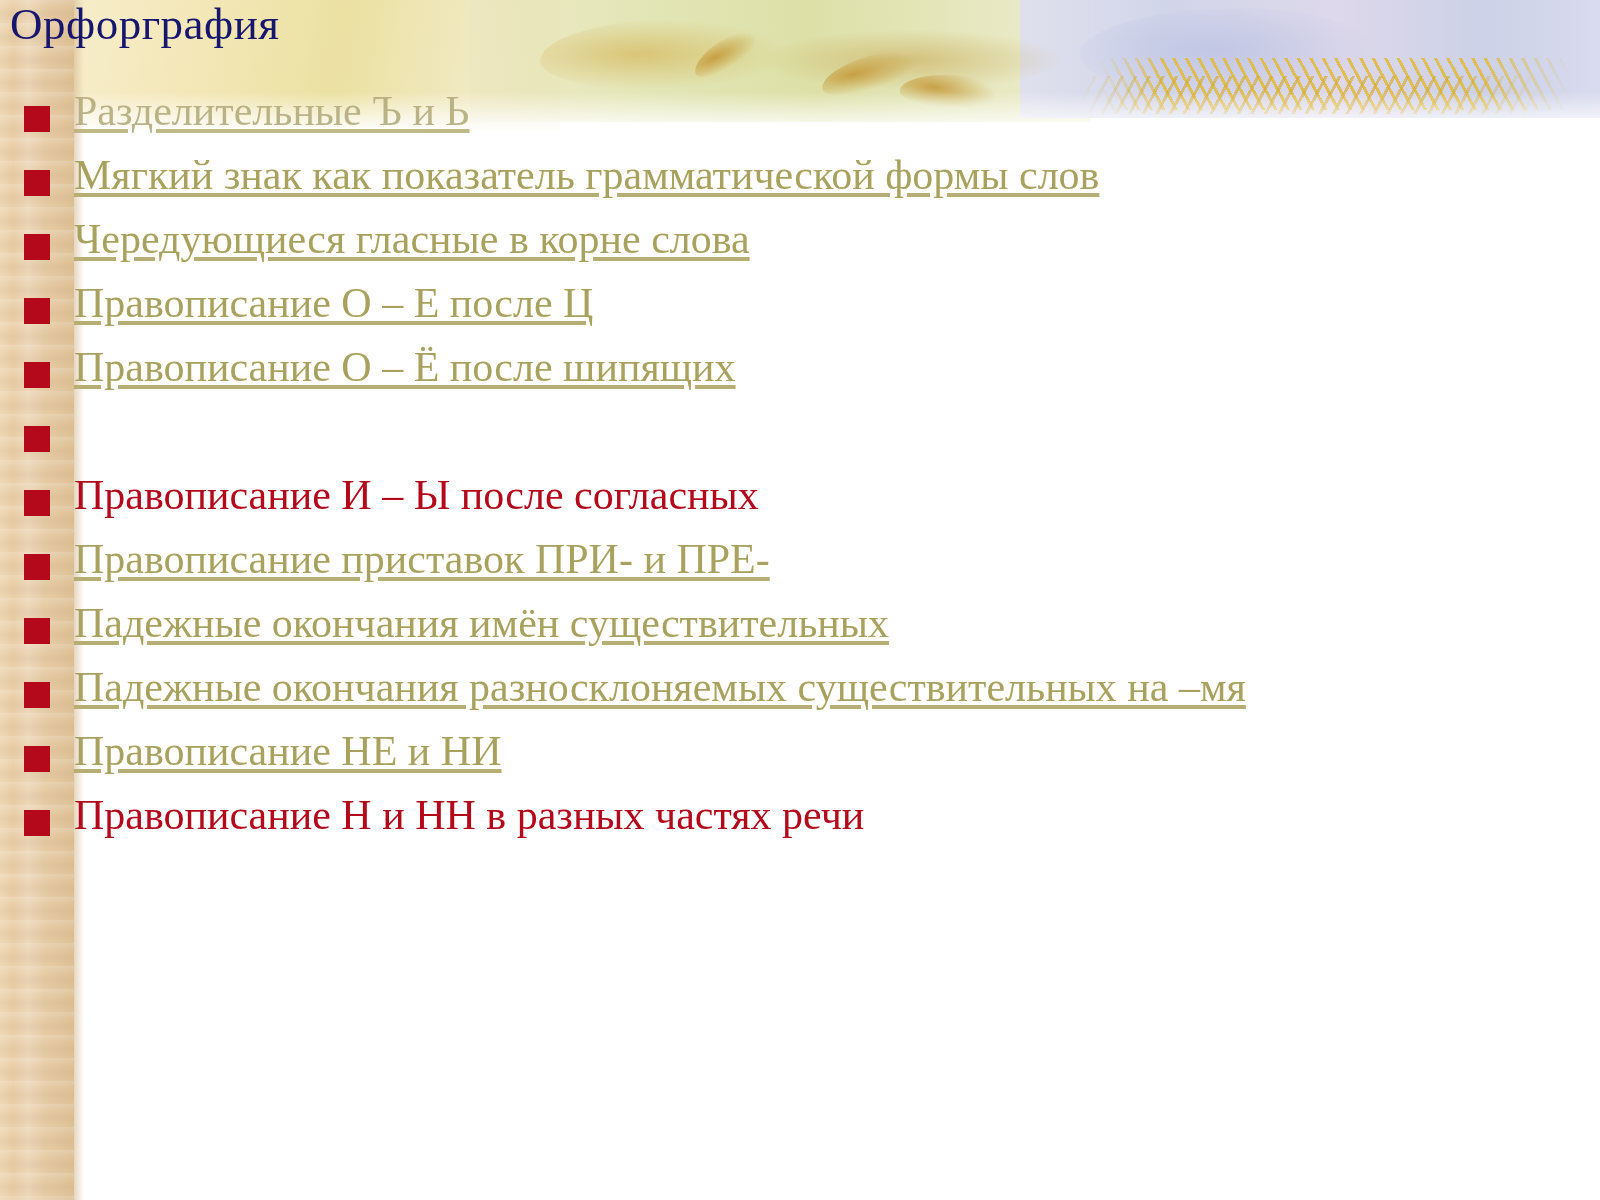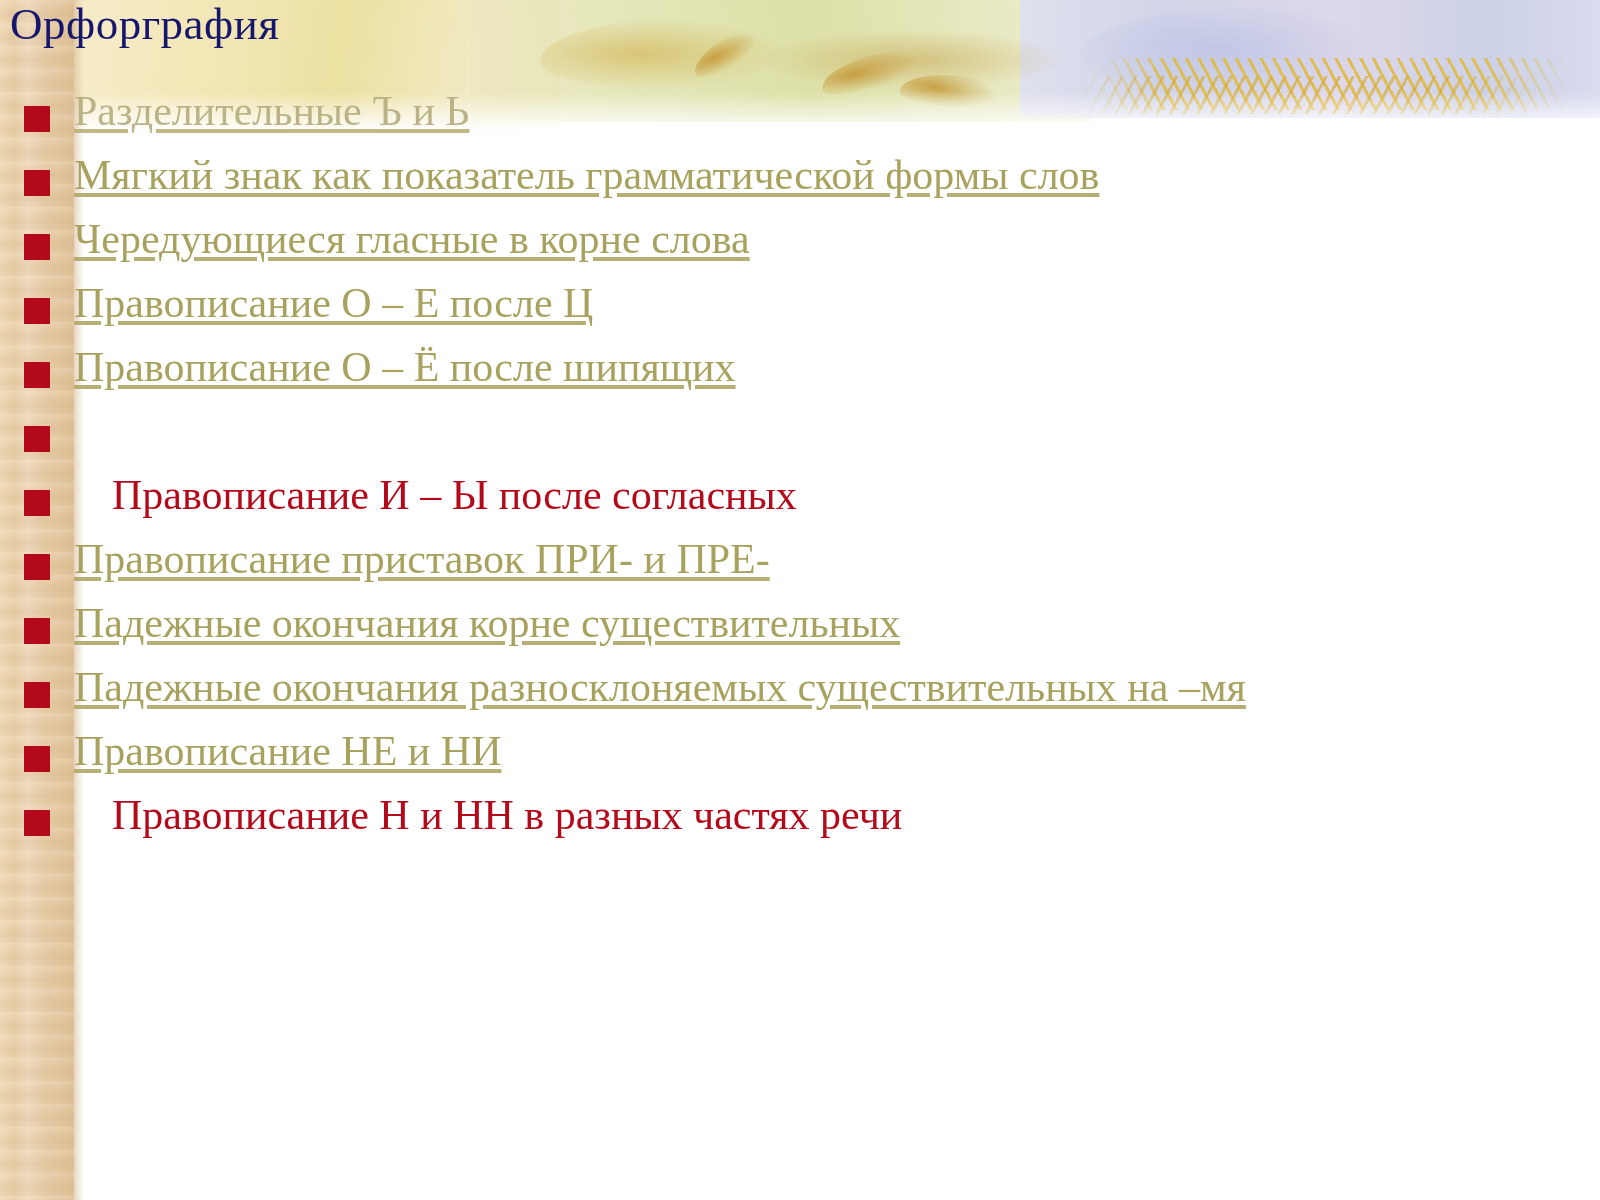--- a/index.html
+++ b/index.html
@@ -201,21 +201,20 @@
     color: #a8a25e;
     text-decoration: underline;
     text-decoration-color: #b6ae72;
     text-underline-offset: 4px;
     white-space: nowrap;
     overflow: visible;
   }
   .item.current .item-text {
     color: #b3091a;
     text-decoration: none;
-    padding-left: 38px;
   }
   .item.wrap .item-text {
     white-space: normal;
   }
 
   
   .item.under-banner .item-text {
     color: #b0a878;
     opacity: .85;
   }
@@ -281,21 +280,21 @@
       <span class="item-text">Правописание И – Ы после согласных</span>
     </div>
 
     <div class="item">
       <span class="bullet"></span>
       <span class="item-text">Правописание приставок ПРИ- и ПРЕ-</span>
     </div>
 
     <div class="item">
       <span class="bullet"></span>
-      <span class="item-text">Падежные окончания корне существительных</span>
+      <span class="item-text">Падежные окончания имён существительных</span>
     </div>
 
     <div class="item wrap">
       <span class="bullet"></span>
       <span class="item-text">Падежные окончания разносклоняемых существительных на –мя</span>
     </div>
 
     <div class="item">
       <span class="bullet"></span>
       <span class="item-text">Правописание НЕ и НИ</span>

